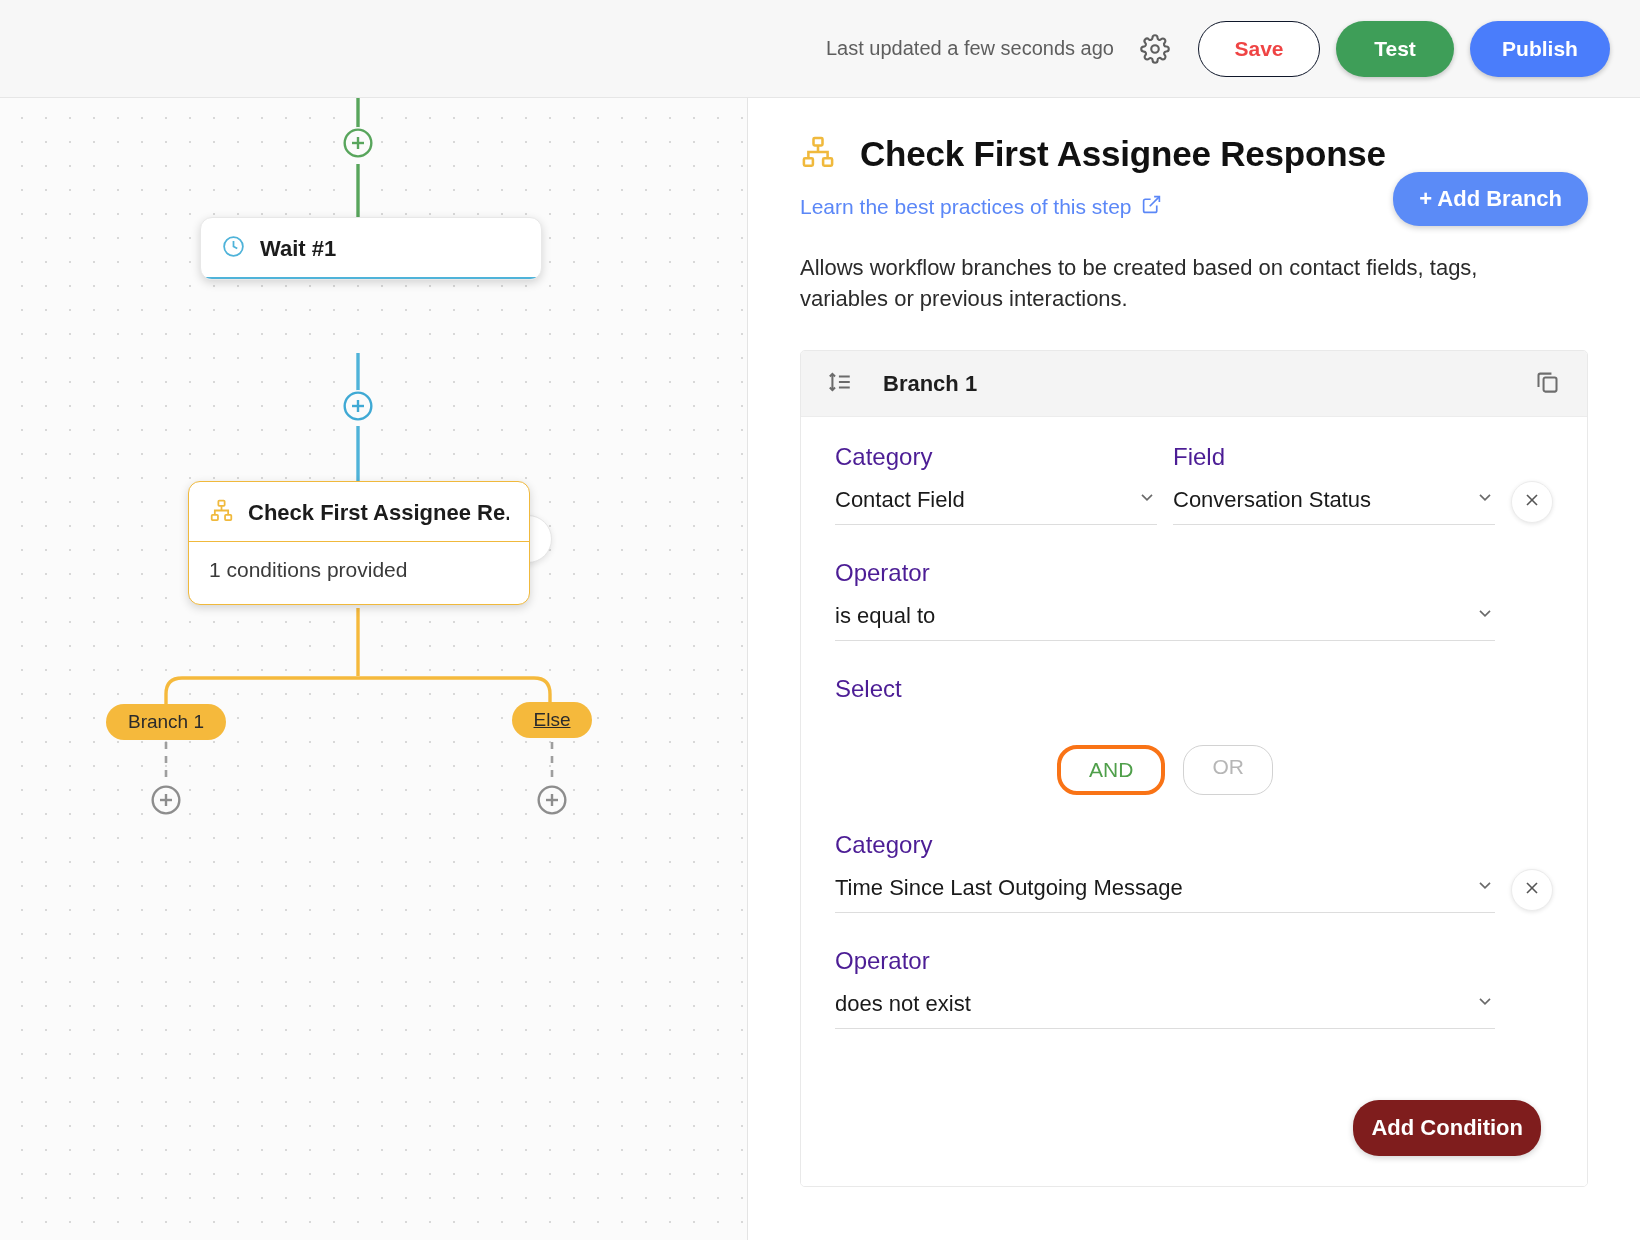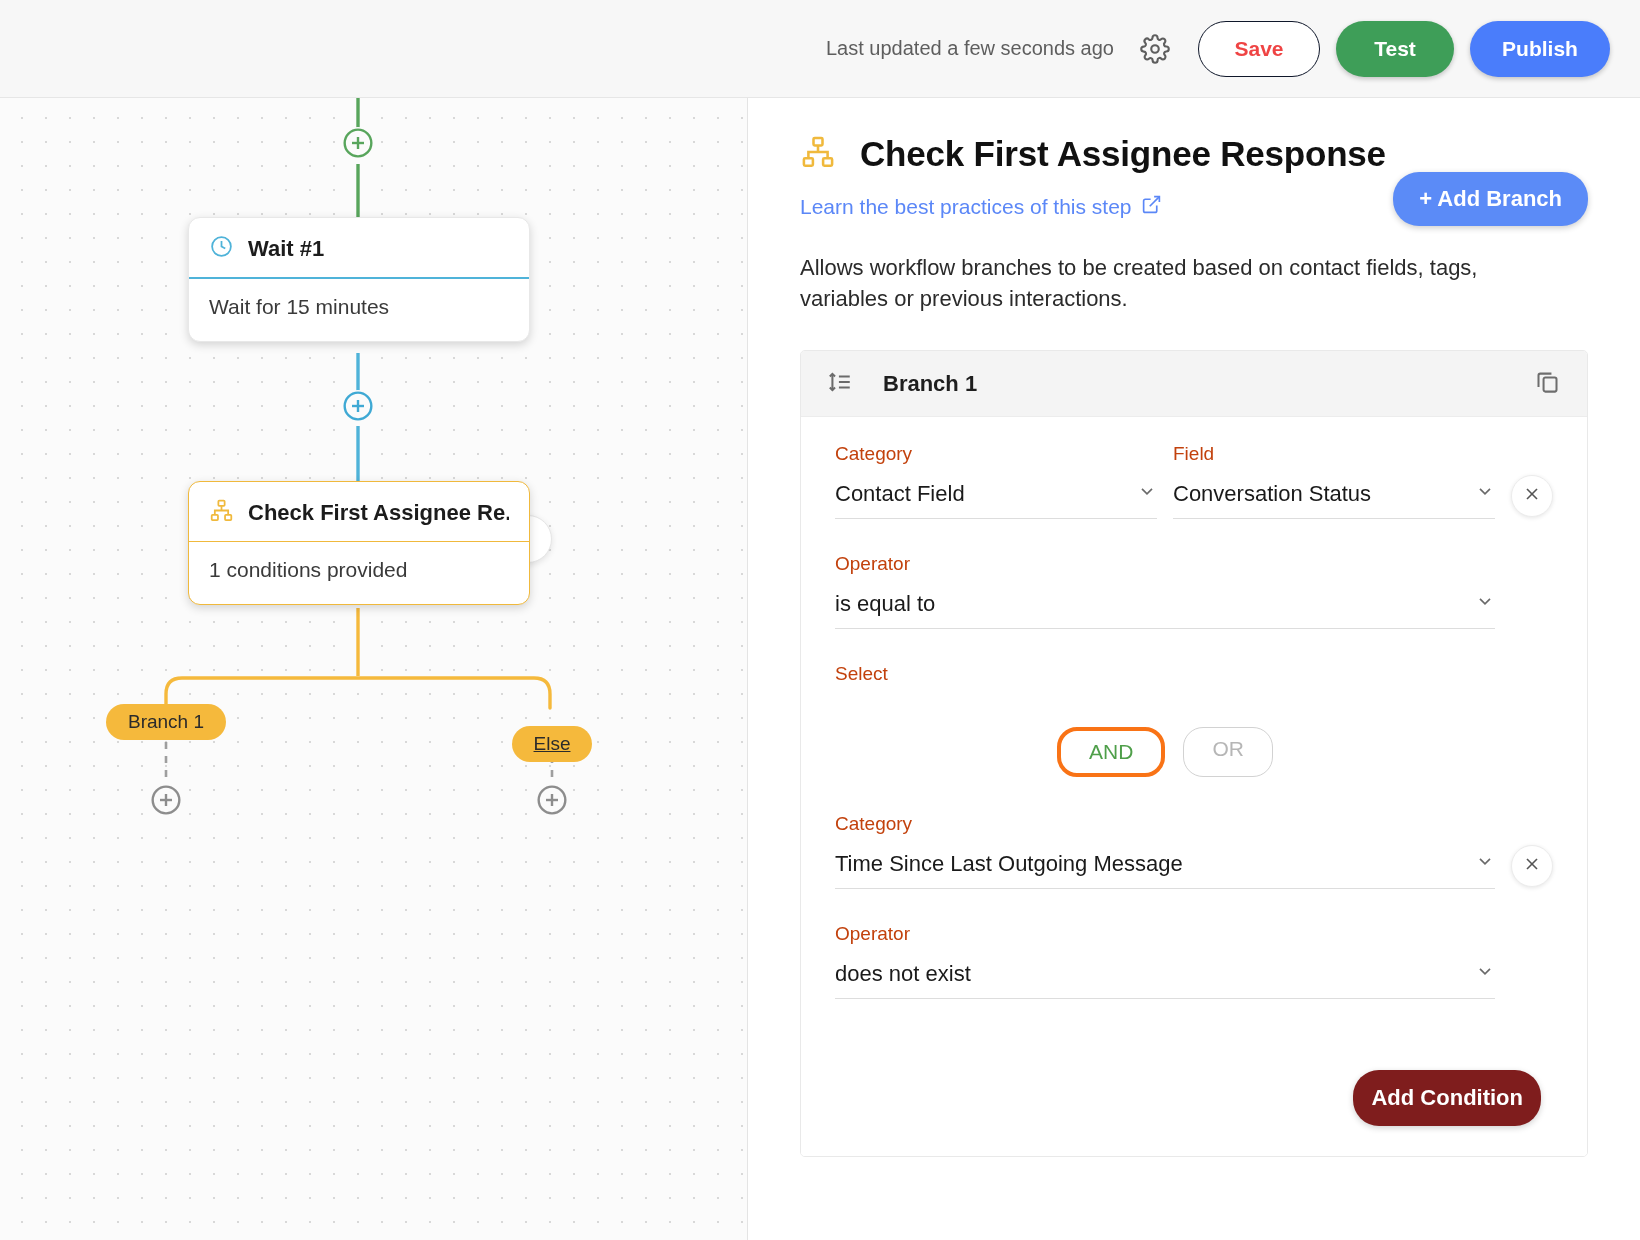--- a/index.html
+++ b/index.html
@@ -200,21 +200,21 @@
     font-size: 22px; font-weight: bold; color: #1e1e1e;
     margin-left: 30px;
   }
   .branch-head .bh-spacer { flex: 1; }
 
   .branch-body { padding: 26px 34px 30px 34px; background: #fff; }
 
   .row2 { display: flex; gap: 16px; align-items: flex-end; }
   .fieldcol { flex: 1; }
   .flabel {
-    font-size: 19px; color: #c2410c;
+    font-size: 24px; color: #4c1d95;
     margin-bottom: 16px;
   }
   .fselect {
     display: flex; align-items: center; justify-content: space-between;
     border-bottom: 1px solid #dddddd;
     padding-bottom: 11px;
     font-size: 22px;
     color: #1a1a1a;
     cursor: pointer;
   }
@@ -312,31 +312,30 @@
       </svg>
     </div>
     <div class="plus-node" style="left:536px; top:686px;">
       <svg width="32" height="32" viewBox="0 0 24 24" fill="none" stroke="#8d8d8d" stroke-width="1.8">
         <circle cx="12" cy="12" r="10"></circle>
           <line x1="12" y1="7.5" x2="12" y2="16.5"></line>
           <line x1="7.5" y1="12" x2="16.5" y2="12"></line>
       </svg>
     </div>
 
-    <div class="flow-card card-wait" style="left:188px; top:119px; width:342px;">
+    <div class="flow-card card-wait" style="left:200px; top:119px; width:342px;">
       <div class="card-head">
         <span>
           <svg width="25" height="25" viewBox="0 0 24 24" fill="none" stroke="#4fb3d9" stroke-width="1.7">
             <circle cx="12" cy="12" r="9"></circle>
               <polyline points="12,6.8 12,12 15.6,14"></polyline>
           </svg>
         </span>
         <span class="card-title">Wait #1</span>
       </div>
-      <div class="card-body">Wait for 15 minutes</div>
     </div>
 
     <div class="node-toolbar" style="left:430px; top:417px;">
       <span class="tb-ico">
         <svg width="26" height="26" viewBox="0 0 24 24" fill="none" stroke="#6d6d6d" stroke-width="1.8">
           <rect x="8.5" y="8.5" width="11.5" height="12.5" rx="1.6"></rect>
           <path d="M15.5 5H5.6A1.6 1.6 0 0 0 4 6.6v10.2"></path>
         </svg>
       </span>
       <span class="tb-ico">
@@ -355,21 +354,21 @@
             <rect x="15.4" y="16.2" width="6" height="5" rx="0.8"></rect>
             <path d="M12 7.6v4.4M5.6 16.2v-4.2h12.8v4.2"></path>
           </svg>
         </span>
         <span class="card-title">Check First Assignee Re...</span>
       </div>
       <div class="card-body">1 conditions provided</div>
     </div>
 
     <div class="branch-pill" style="left:106px; top:606px; width:120px;">Branch 1</div>
-    <div class="branch-pill" style="left:512px; top:628px; width:80px;text-decoration:underline;">Else</div>
+    <div class="branch-pill" style="left:512px; top:604px; width:80px;text-decoration:underline;">Else</div>
   </div>
 
   <div class="panel">
 
     <div class="panel-title-row">
       <span>
         <svg width="36" height="36" viewBox="0 0 24 24" fill="none" stroke="#f0b93c" stroke-width="1.7">
           <rect x="9" y="2.6" width="6" height="5" rx="0.8"></rect>
           <rect x="2.6" y="16.2" width="6" height="5" rx="0.8"></rect>
           <rect x="15.4" y="16.2" width="6" height="5" rx="0.8"></rect>

